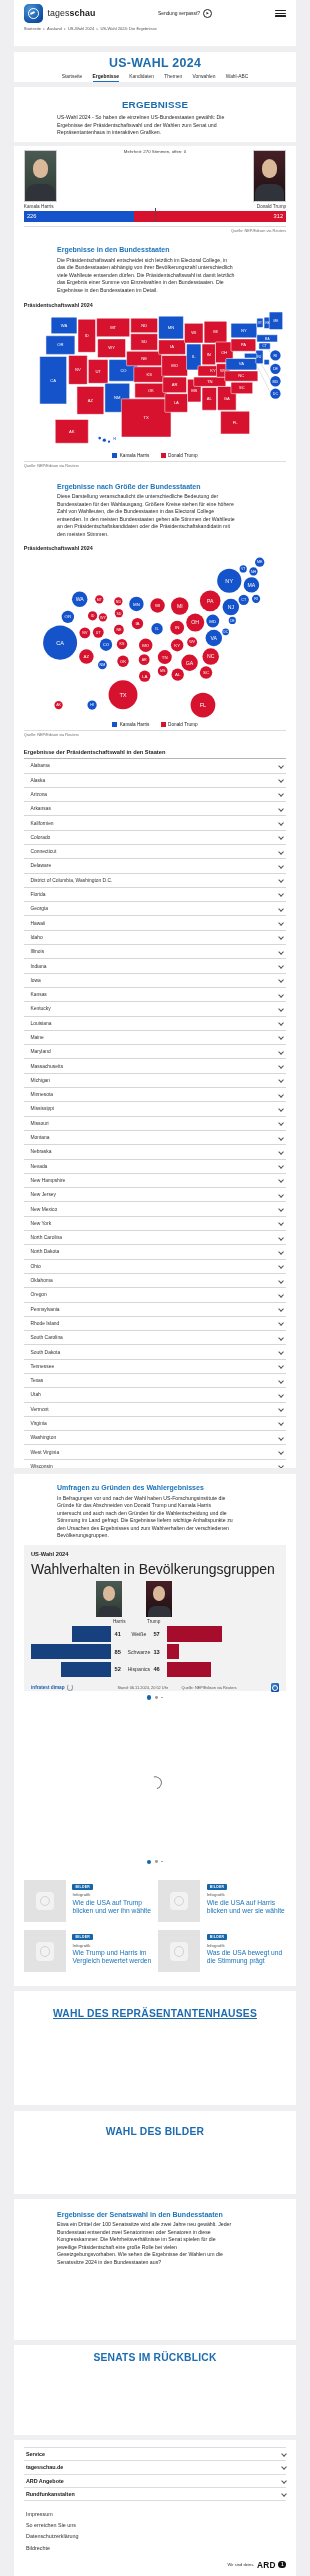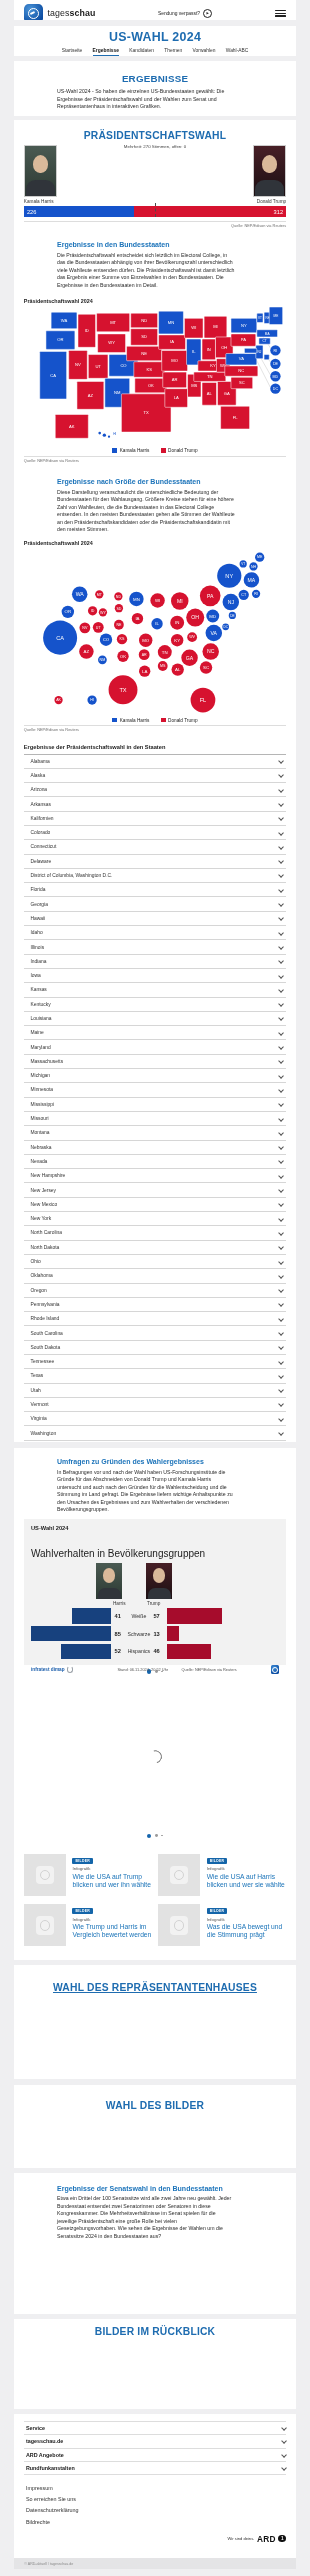--- a/index.html
+++ b/index.html
@@ -1,20 +1,20 @@
 <!DOCTYPE html>
 <html style="font-size:8.3px"><head>
 <meta charset="utf-8">
 <style>
   html,body{margin:0;padding:0;}
   body{width:310px;height:2576px;background:#efeff1;font-family:"Liberation Sans",sans-serif;overflow:hidden;color:#222;}
   .col{width:282px;margin:0 auto;background:#fff;box-sizing:border-box;position:relative;overflow:hidden;}
   .gap{height:5.2px;}
   
-  .hdr{height:20px;}
+  .hdr{height:46px;}
   .hdr-row{display:flex;align-items:center;padding:3.6px 9.8px 0 9.8px;}
   .tslogo{width:19px;height:19px;border-radius:4.7px;background:radial-gradient(circle at 32% 28%,#4a94d8,#0d4ea3 75%);display:flex;align-items:center;justify-content:center;flex:0 0 auto;}
   .tslogo .ring{width:11px;height:11px;border:1.3px solid #fff;border-radius:50%;box-sizing:border-box;position:relative;}
   .tslogo .ring:after{content:"";position:absolute;left:1.6px;top:3.1px;width:5.2px;height:2.1px;background:#fff;border-radius:1px;transform:rotate(-25deg);}
   .tsword{font-size:8.8px;margin-left:4.7px;color:#1d1d1d;letter-spacing:0.1px;}
   .tsword b{font-weight:bold;}
   .sendung{margin-left:auto;margin-right:auto;display:flex;align-items:center;gap:3.1px;font-size:4.9px;color:#222;}
   .play{width:7.2px;height:7.2px;border:0.7px solid #222;border-radius:50%;display:flex;align-items:center;justify-content:center;font-size:3.1px;color:#222;}
   .burger{width:11.4px;display:flex;flex-direction:column;gap:1.8px;cursor:pointer;}
   .burger i{display:block;height:1.2px;background:#222;border-radius:0.5px;}
@@ -61,21 +61,21 @@
   
   .acc-head{font-size:5.7px;font-weight:bold;color:#1d1d1d;padding:0 9.8px;}
   .acc{margin:3.1px 9.8px 0 9.8px;border-top:0.5px solid #b5b5b5;}
   .acc-row{height:13.3px;display:flex;align-items:center;justify-content:space-between;border-bottom:0.5px solid #d6d6d6;cursor:pointer;}
   .acc-row span.lbl{font-size:4.9px;color:#333;padding-left:6.7px;}
   .acc-row .chev{margin-right:3.1px;}
   
   #cardUmfragen{height:512px;}
   .infocard{margin:5.2px 9.8px 0 9.8px;height:146px;background:#f2f2f2;box-sizing:border-box;padding:6.2px 7.2px;position:relative;}
   .infocard .kick{font-size:5.7px;font-weight:bold;color:#1d1d1d;}
-  .infocard .ititle{font-size:10px;color:#222;margin-top:17px;}
+  .infocard .ititle{font-size:14px;color:#222;margin-top:4px;}
   .iphotos{position:relative;height:36px;margin-top:4.1px;}
   .iphoto{position:absolute;top:0;width:26px;height:36px;overflow:hidden;}
   .iphoto.h{left:65px;background:linear-gradient(#4a5a52,#2d3a33);}
   .iphoto.t{left:115px;background:linear-gradient(#471f26,#1c1013);}
   .iphoto .head{position:absolute;left:50%;top:5.2px;width:12.4px;height:14.5px;margin-left:-6.2px;border-radius:50%;background:#d9b99a;}
   .iphoto .body{position:absolute;left:50%;bottom:-3.1px;width:23px;height:14.5px;margin-left:-11.4px;border-radius:7.2px 7.2px 0 0;background:#30343a;}
   .inames{position:relative;height:5.7px;margin-top:1.6px;font-size:4.7px;color:#333;}
   .inames .n1{position:absolute;left:82px;}
   .inames .n2{position:absolute;left:116px;}
   .drow{display:flex;align-items:center;height:15.5px;margin-top:2.1px;}
@@ -158,21 +158,20 @@
 </div>
 <div class="gap"></div>
 
 <div class="col" style="height:55px">
   <div class="bluehead" style="padding-top:11.4px">ERGEBNISSE</div>
   <div class="para indent" style="margin-top:4.7px">US-Wahl 2024 - So haben die einzelnen US-Bundesstaaten gewählt: Die Ergebnisse der Präsidentschaftswahl und der Wahlen zum Senat und Repräsentantenhaus in interaktiven Grafiken.</div>
 </div>
 <div class="gap" style="height:3.6px"></div>
 
 <div class="col" id="cardMain">
-  <div class="bluehead ptop" style="font-size:10.3px">PRÄSIDENTSCHAFTSWAHL</div>
   <div class="majnote">Mehrheit: 270 Stimmen, offen: 0</div>
   <div class="cands">
     <div class="photo harris">
         <div class="head"></div>
         <div class="body"></div>
       </div>
     <div class="photo trump">
         <div class="head"></div>
         <div class="body"></div>
       </div>
@@ -763,21 +762,21 @@
 </div>
 <div class="gap"></div>
 
 <div class="col" id="cardSenResults">
   <div class="subhead indent" style="padding-top:12.4px">Ergebnisse der Senatswahl in den Bundesstaaten</div>
   <div class="para indent" style="margin-top:3.1px">Etwa ein Drittel der 100 Senatssitze wird alle zwei Jahre neu gewählt. Jeder Bundesstaat entsendet zwei Senatorinnen oder Senatoren in diese Kongresskammer. Die Mehrheitsverhältnisse im Senat spielen für die jeweilige Präsidentschaft eine große Rolle bei vielen Gesetzgebungsvorhaben. Wie sehen die Ergebnisse der Wahlen um die Senatssitze 2024 in den Bundesstaaten aus?</div>
 </div>
 <div class="gap"></div>
 
 <div class="col" id="cardLookback">
-  <div class="bluehead" style="font-size:10.3px;padding-top:6.7px">BILDER IM RÜCKBLICK</div>
+  <div class="bluehead" style="font-size:10.3px;padding-top:6.7px">SENATS IM RÜCKBLICK</div>
 </div>
 <div class="gap"></div>
 
 <div class="col" id="cardFooter">
   <div class="facc" id="footerAccordion">
       <div class="facc-row">
         <span class="lbl">Service</span>
         <span class="chev"></span>
       </div>
       <div class="facc-row">

